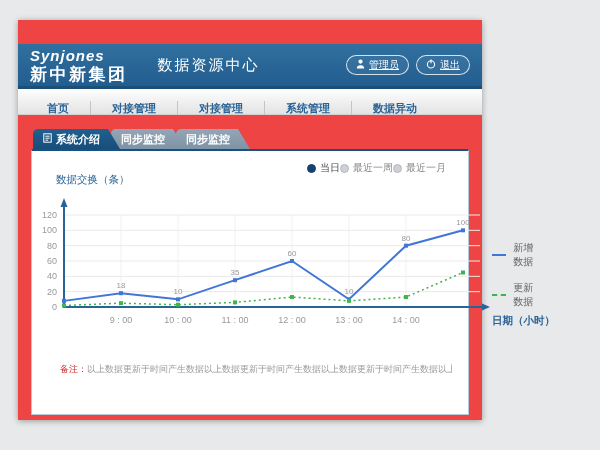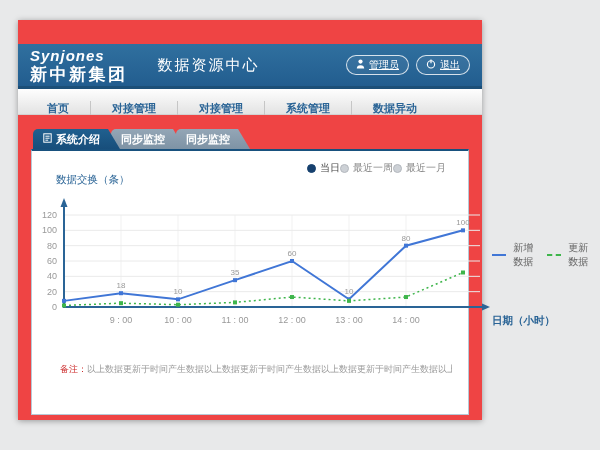--- a/index.html
+++ b/index.html
@@ -54,21 +54,21 @@
     position:relative; height:266px;
     border:1px solid #b7c9d6; border-top:2px solid #18517e; background:#fff;
   }
   .ylabel { position:absolute; left:24px; top:22px; font-size:10.5px; color:#2a6496;font-family:Liberation Serif, serif; }
   .filters { position:absolute; top:10px; right:22px; display:flex; }
   .radio { display:flex; align-items:center; gap:4px; font-size:10px; color:#888; cursor:pointer; }
   .radio .dot { width:9px; height:9px; border-radius:50%; background:#cdd1d6; border:1px solid #b4b8be; }
   .radio.selected .dot { background:#16406e; border-color:#16406e; }
   .radio.selected { color:#444; }
   .chart-svg { position:absolute; left:2px; top:38px; }
-  .legend { position:absolute; left:460px; top:90px; display:flex; flex-direction:row; gap:12px; }
+  .legend { position:absolute; left:460px; top:90px; display:flex; flex-direction:column; gap:12px; }
   .legend-row { display:flex; align-items:center; gap:7px; font-size:10px; color:#666; }
   .legend-line { width:26px; height:0; border-top:2px solid #4076d6; }
   .note {
     position:absolute; left:28px; right:16px; top:212px; font-size:9px; color:#9a9a9a;
     white-space:nowrap; overflow:hidden;
   }
   .note .prefix { color:#cc2a2a; }
   svg text { font-family:"Liberation Sans","DejaVu Sans",sans-serif; }
 </style>
 </head>

